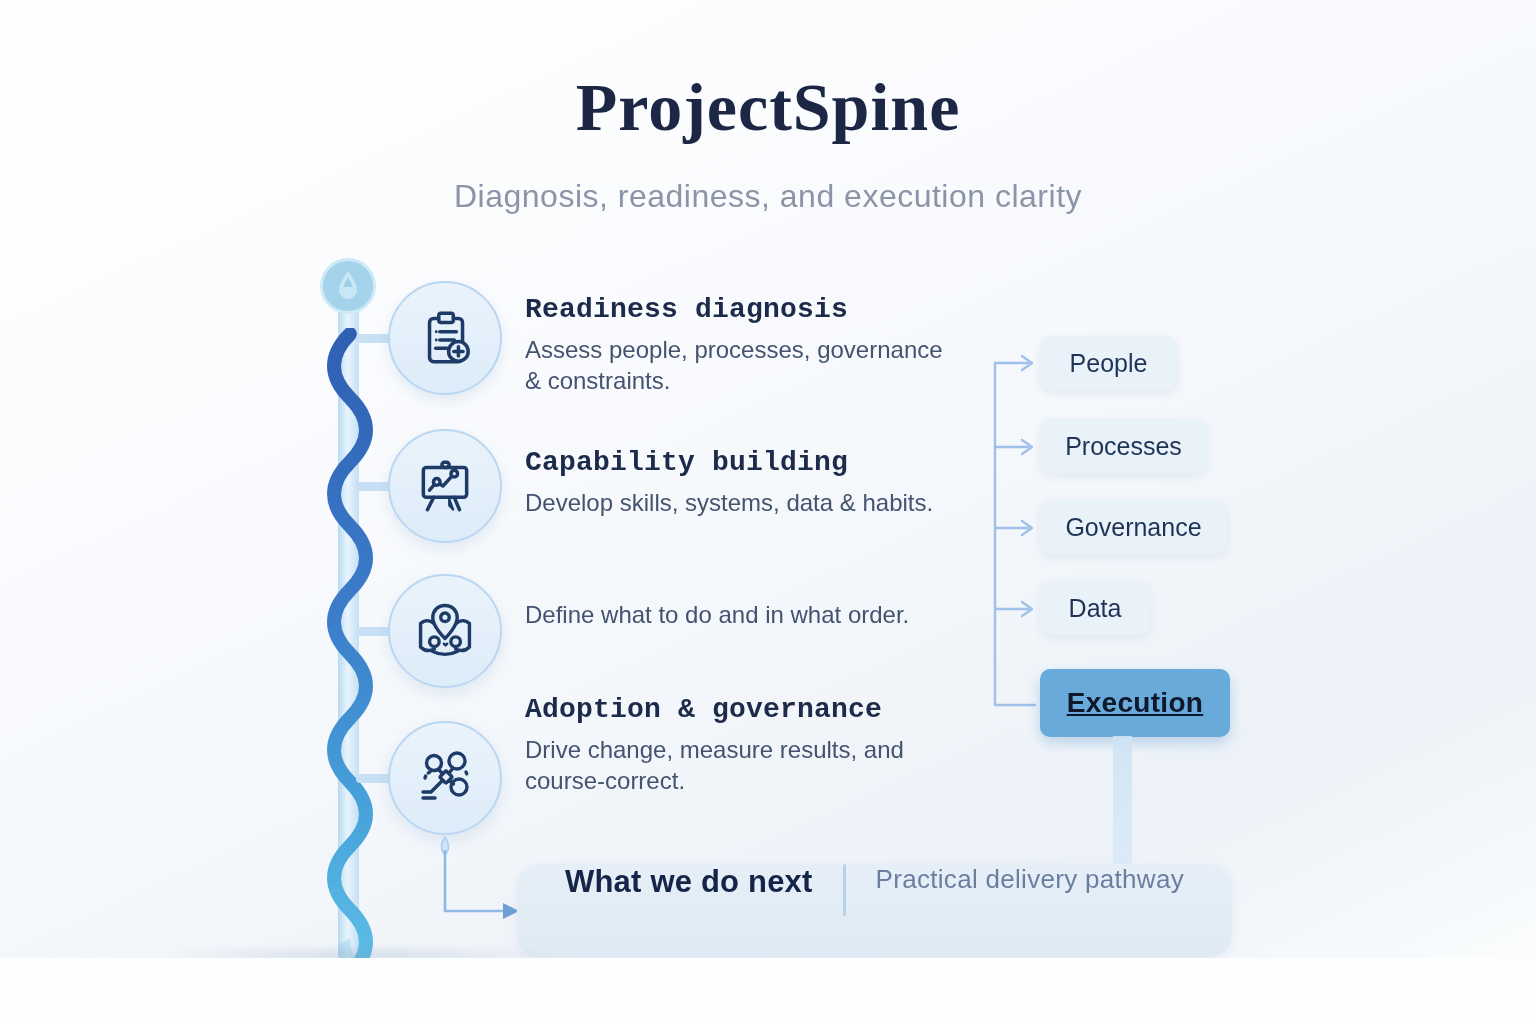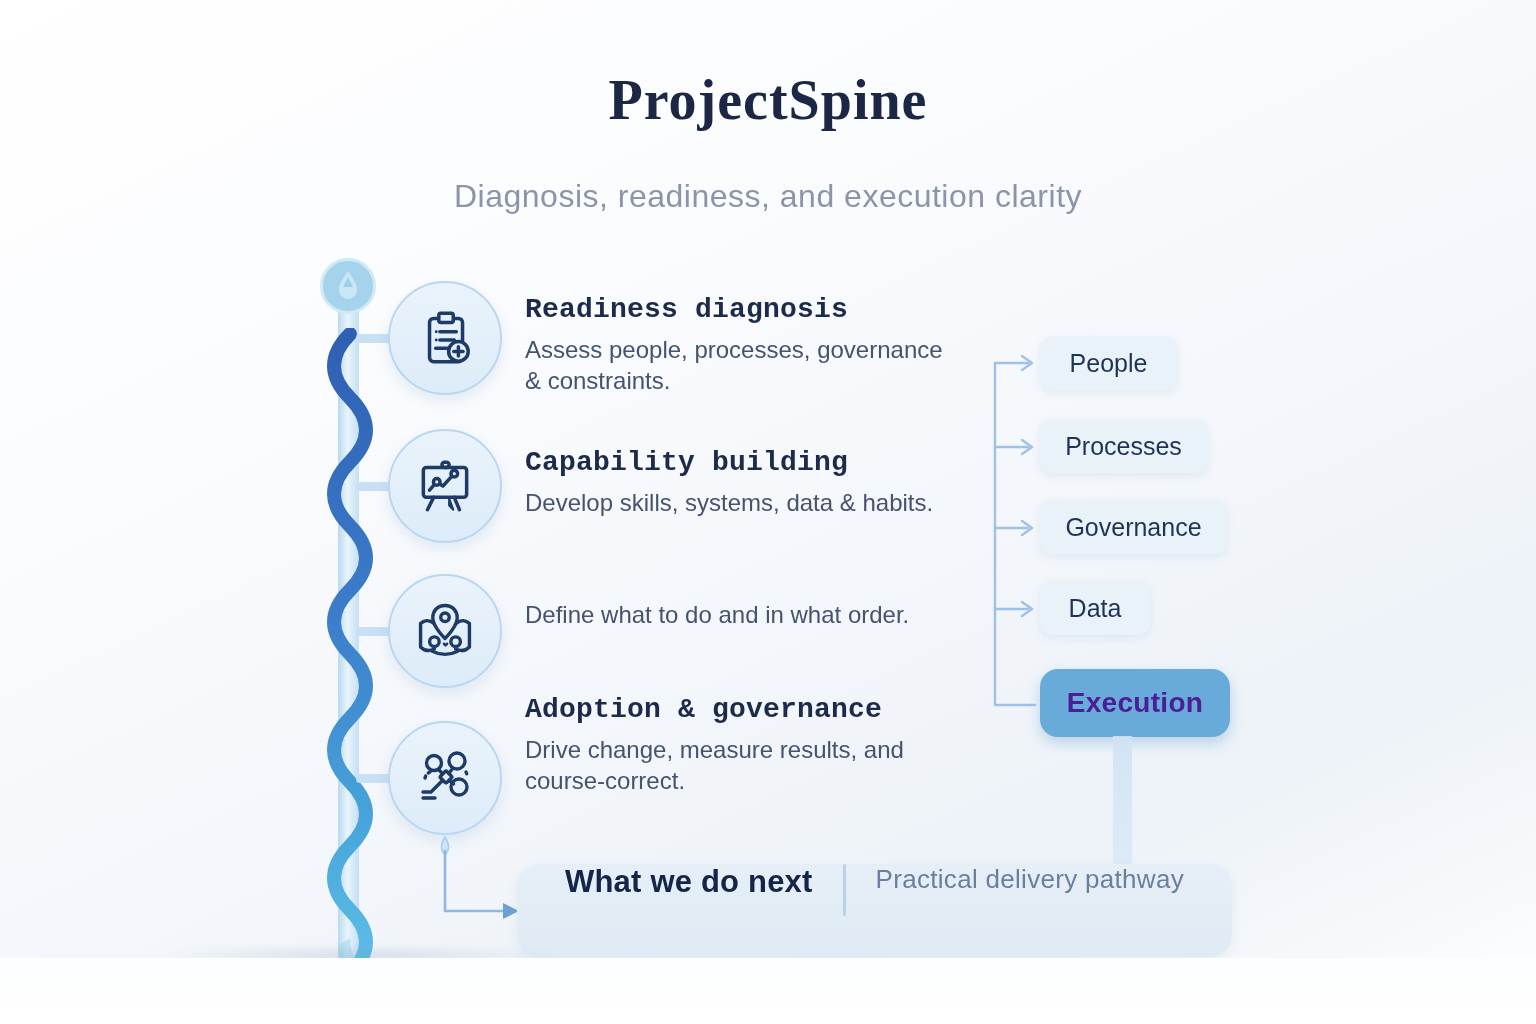--- a/index.html
+++ b/index.html
@@ -10,21 +10,21 @@
   }
   
   .ground-below{position:absolute;left:0;top:958px;width:1536px;height:66px;
     background:linear-gradient(180deg,#fdfeff, #ffffff);}
   .ground-shadow{position:absolute;left:150px;top:946px;width:420px;height:18px;
     background:radial-gradient(ellipse at center, rgba(130,155,180,.28) 0%, rgba(130,155,180,0) 70%);
     filter:blur(3px);}
 
   
   .title{position:absolute;left:0;top:68px;width:100%;text-align:center;
-    font-family:"Liberation Serif",serif;font-weight:700;font-size:56px;letter-spacing:1px;
+    font-family:"Liberation Serif",serif;font-weight:700;font-size:68px;letter-spacing:1px;
     color:#1b2745;}
   .subtitle{position:absolute;left:0;top:178px;width:100%;text-align:center;
     font-size:32px;color:#8b94a8;letter-spacing:.5px;}
 
   
   .rod{position:absolute;left:338px;top:300px;width:21px;height:660px;border-radius:10px 10px 5px 5px;
     background:linear-gradient(to right,#b5d8ef,#e8f4fc 45%,#c2def2);opacity:.95;}
   .spine-top-circle{position:absolute;left:320px;top:258px;width:56px;height:56px;border-radius:50%;
     background:#a6d3ec;border:3px solid #cfeaf7;box-sizing:border-box;
     display:flex;align-items:center;justify-content:center;}
@@ -39,23 +39,23 @@
     box-shadow:0 6px 14px rgba(120,160,200,.18);}
   .step-text{position:absolute;left:525px;width:470px;}
   .step-title{font-size:28px;font-weight:700;color:#1c2b4a;letter-spacing:.2px;font-family:Liberation Mono, monospace;}
   .step-desc{margin-top:9px;font-size:24px;line-height:31px;color:#44536f;max-width:440px;}
 
   
   .tree-svg{position:absolute;left:980px;top:340px;pointer-events:none;}
   .chip{position:absolute;display:flex;align-items:center;justify-content:center;
     background:#e9f1f9;border-radius:12px;color:#1e3456;font-size:25px;
     box-shadow:0 3px 8px rgba(140,170,205,.18);}
-  .chip-execution{background:#68abdb;border-radius:18px;color:#4c1d95;
+  .chip-execution{background:#68abdb;border-radius:10px;color:#0f172a;
     font-size:28px;font-weight:600;letter-spacing:.3px;
-    box-shadow:0 6px 14px rgba(90,150,200,.35);}
+    box-shadow:0 6px 14px rgba(90,150,200,.35);text-decoration:underline;}
   .exec-band{position:absolute;left:1113px;top:736px;width:19px;height:131px;
     background:linear-gradient(180deg,#cfe3f4,#dbeaf7);opacity:.9;}
 
   
   .footer-bar{position:absolute;left:517px;top:864px;width:715px;height:93px;border-radius:22px;
     background:linear-gradient(180deg,#e6eff7,#dfeaf4);
     display:flex;align-items:flex-start;justify-content:center;gap:30px;
     box-shadow:0 4px 12px rgba(150,175,205,.15);}
   .footer-title{font-size:31px;font-weight:700;color:#15254a;letter-spacing:.2px;}
   .footer-divider{width:3px;height:52px;background:#b7d2e8;border-radius:2px;}

